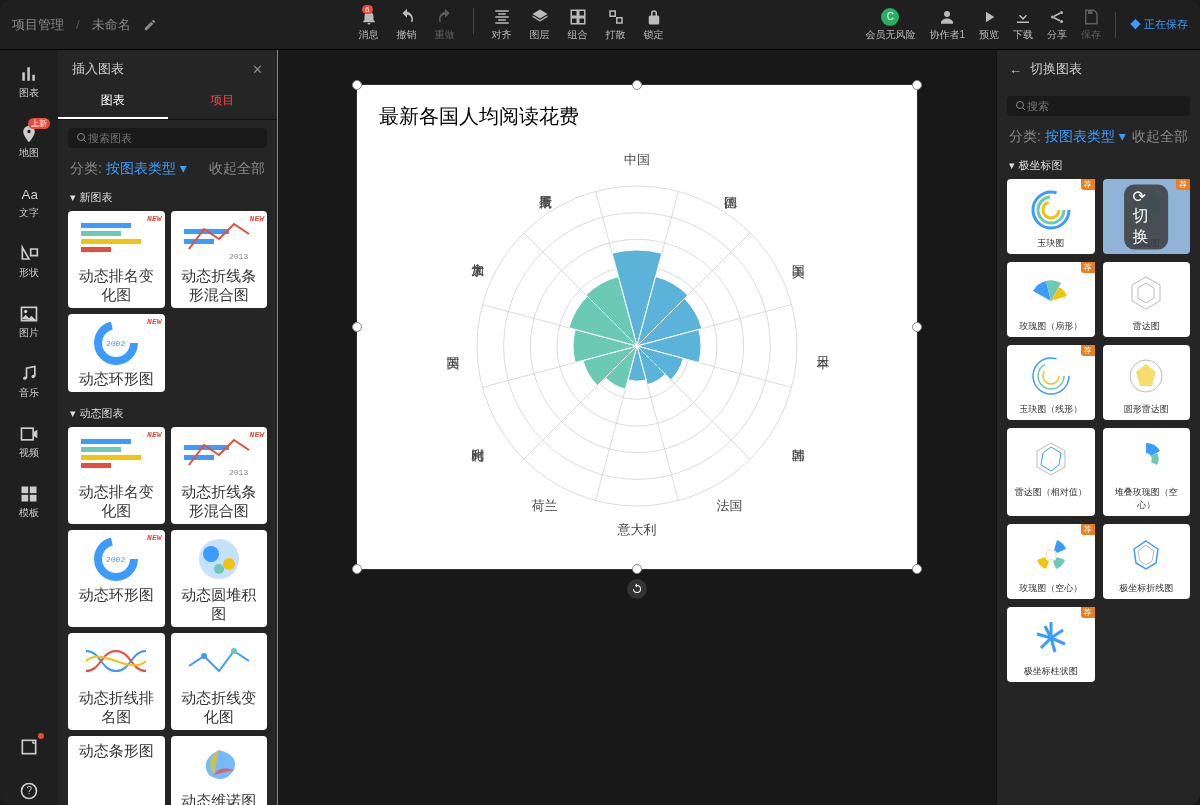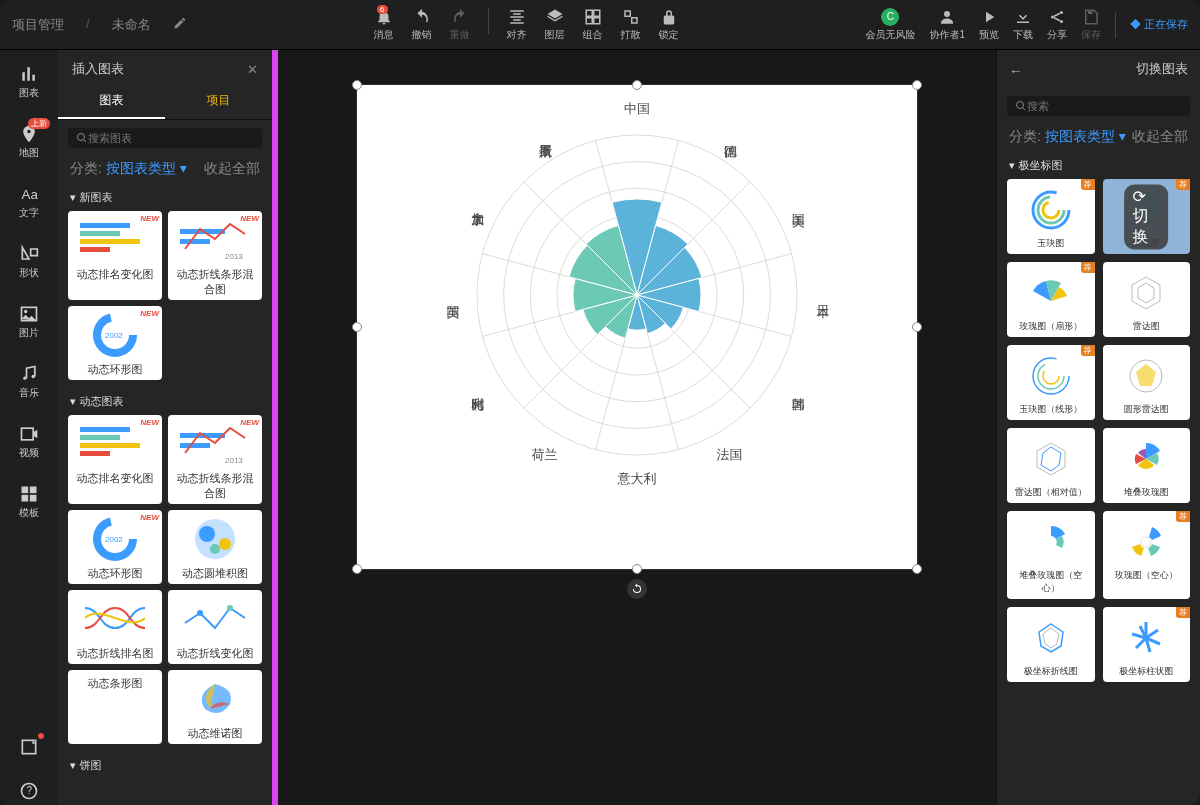--- a/index.html
+++ b/index.html
@@ -24,21 +24,22 @@
 .top-toolbar {
   height: 50px;
   background: #1f1f1f;
   display: flex;
   align-items: center;
   padding: 0 12px;
   border-bottom: 1px solid #000;
 }
 .breadcrumb {
   display: flex;
-  gap: 22px;
+  align-items: center;
+  gap: 12px;
   color: #888;
   font-size: 13px;
   flex: 0 0 auto;
 }
 .breadcrumb .sep { color: #555; }
 .edit-icon { width: 14px; height: 14px; cursor: pointer; }
 .toolbar-center {
   flex: 1;
   display: flex;
   justify-content: center;
@@ -120,40 +121,40 @@
   padding: 0 3px;
   border-radius: 6px;
 }
 .strip-spacer { flex: 1; }
 
 .left-panel {
   width: 220px;
   background: #252525;
   display: flex;
   flex-direction: column;
-  border-right: 6px solid #d946ef;
+  border-right: 1px solid #d946ef;
 }
 .panel-header {
   display: flex;
   align-items: center;
   justify-content: space-between;
   padding: 10px 14px 6px;
   color: #ccc;
   font-size: 13px;
 }
 .panel-close { cursor: pointer; color: #888; }
 .sub-tabs {
   display: flex;
   border-bottom: 1px solid #111;
 }
 .sub-tab {
   flex: 1;
   text-align: center;
   padding: 8px 0;
-  color: #eab308;
+  color: #ef4444;
   font-size: 12px;
   cursor: pointer;
 }
 .sub-tab.active {
   color: #fff;
   border-bottom: 2px solid #fff;
 }
 .search-box {
   margin: 8px 10px;
   display: flex;
@@ -186,40 +187,41 @@
   display: flex;
   align-items: center;
   gap: 4px;
   cursor: pointer;
 }
 .cat-grid {
   display: grid;
   grid-template-columns: 1fr 1fr;
   gap: 6px;
   padding: 0 10px 8px;
+  font-family: Liberation Mono, monospace;
 }
 .chart-tile {
   background: #fff;
   border-radius: 4px;
   display: flex;
   flex-direction: column;
   align-items: center;
   cursor: pointer;
   position: relative;
   padding: 4px 4px 3px;
 }
 .chart-tile .thumb {
   width: 80px;
   height: 50px;
   display: flex;
   align-items: center;
   justify-content: center;
 }
 .chart-tile .tile-label {
-  font-size: 11px;
+  font-size: 15px;
   color: #333;
   margin-top: 2px;
   text-align: center;
 }
 .new-tag {
   position: absolute;
   top: 3px; right: 3px;
   color: #e74c3c;
   font-size: 8px;
   font-style: italic;
@@ -292,21 +294,21 @@
 }
 .right-header {
   display: flex;
   align-items: center;
   padding: 10px 12px;
   gap: 8px;
   font-size: 13px;
   color: #ccc;
 }
 .right-header .back { cursor: pointer; color: #ccc; }
-.right-header .title { flex: 1; text-align: right; }
+.right-header .title { flex: 1; text-align: left; }
 .right-grid {
   display: grid;
   grid-template-columns: 1fr 1fr;
   gap: 8px;
   padding: 0 10px 10px;
 }
 .right-tile {
   background: #fff;
   border-radius: 4px;
   display: flex;
@@ -704,20 +706,21 @@
         <div class="sel-handle sh-br"></div>
         <div class="sel-handle sh-mt"></div>
         <div class="sel-handle sh-mb"></div>
         <div class="sel-handle sh-ml"></div>
         <div class="sel-handle sh-mr"></div>
         <div class="rotate-handle">
           <svg width="12" height="12" viewBox="0 0 24 24">
               <path d="M12 4V1L8 5l4 4V6a6 6 0 1 1-6 6H4a8 8 0 1 0 8-8z" fill="#fff"></path>
             </svg>
         </div>
+        <div class="chart-title">最新各国人均阅读花费</div>
         <svg class="polar-svg" id="polar-chart" width="520" height="420">
             <circle cx="260" cy="210" r="26.666666666666668" fill="none" stroke="#ccc" stroke-width="0.7"></circle>
             <circle cx="260" cy="210" r="53.333333333333336" fill="none" stroke="#ccc" stroke-width="0.7"></circle>
             <circle cx="260" cy="210" r="80" fill="none" stroke="#ccc" stroke-width="0.7"></circle>
             <circle cx="260" cy="210" r="106.66666666666667" fill="none" stroke="#ccc" stroke-width="0.7"></circle>
             <circle cx="260" cy="210" r="133.33333333333334" fill="none" stroke="#ccc" stroke-width="0.7"></circle>
             <circle cx="260" cy="210" r="160" fill="none" stroke="#ccc" stroke-width="0.7"></circle>
             <line x1="260" y1="210" x2="301.4110472164033" y2="55.451867793749074" stroke="#ccc" stroke-width="0.7"></line>
             <line x1="260" y1="210" x2="373.1370849898476" y2="96.8629150101524" stroke="#ccc" stroke-width="0.7"></line>
             <line x1="260" y1="210" x2="414.5481322062509" y2="168.58895278359668" stroke="#ccc" stroke-width="0.7"></line>
@@ -856,34 +859,20 @@
                   <polygon points="22,6 36,14 36,30 22,38 8,30 8,14" fill="none" stroke="#bbb"></polygon>
                   <polygon points="22,10 32,16 30,28 22,34 12,28 14,16" fill="none" stroke="#3b9bff"></polygon>
                 </svg>
               </div>
             <div class="rt-label">雷达图（相对值）</div>
           </div>
           <div class="right-tile">
             <div class="rt-thumb">
                 <svg width="44" height="44">
                   <g transform="translate(22,22)">
-                    <path d="M0 0 L0 -16 A16 16 0 0 1 14 -8 Z" fill="#3b9bff"></path>
-                    <path d="M0 0 L11 -6 A12 12 0 0 1 11 6 Z" fill="#6cc9b6"></path>
-                    <path d="M0 0 L8 6 A10 10 0 0 1 -8 6 Z" fill="#f1c40f"></path>
-                    <path d="M0 0 L-10 5 A12 12 0 0 1 -10 -5 Z" fill="#e74c3c"></path>
-                    <path d="M0 0 L-8 -6 A10 10 0 0 1 0 -10 Z" fill="#9b59b6"></path>
-                  </g>
-                </svg>
-              </div>
-            <div class="rt-label">堆叠玫瑰图</div>
-          </div>
-          <div class="right-tile">
-            <div class="rt-thumb">
-                <svg width="44" height="44">
-                  <g transform="translate(22,22)">
                     <path d="M0 -6 L0 -16 A16 16 0 0 1 14 -8 L5 -3 A6 6 0 0 0 0 -6" fill="#3b9bff"></path>
                     <path d="M5 -3 L11 -6 A12 12 0 0 1 11 6 L5 3 A6 6 0 0 0 5 -3" fill="#6cc9b6"></path>
                     <circle r="5" fill="#fff"></circle>
                   </g>
                 </svg>
               </div>
             <div class="rt-label">堆叠玫瑰图（空心）</div>
           </div>
           <div class="right-tile">
             <span class="rec-tag">荐</span>

